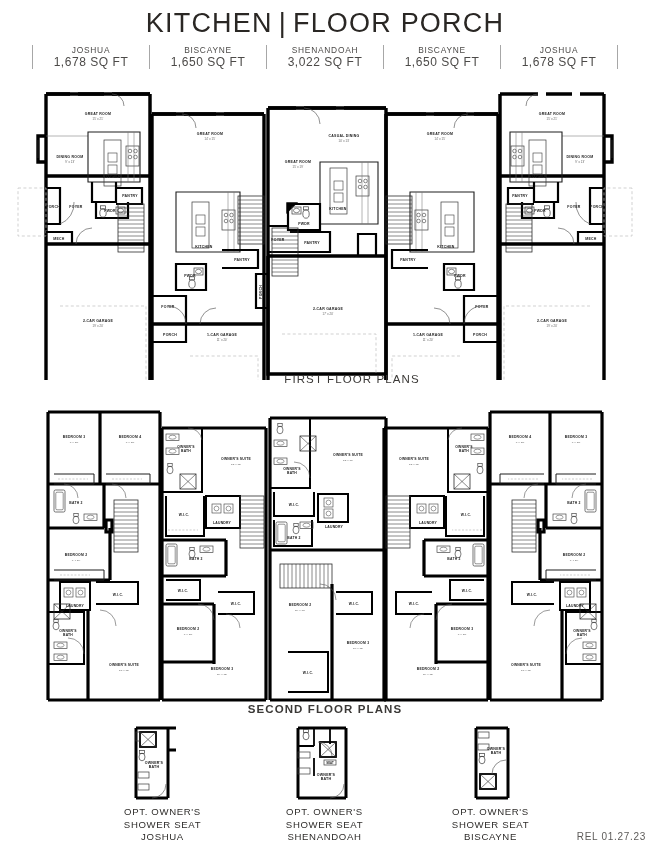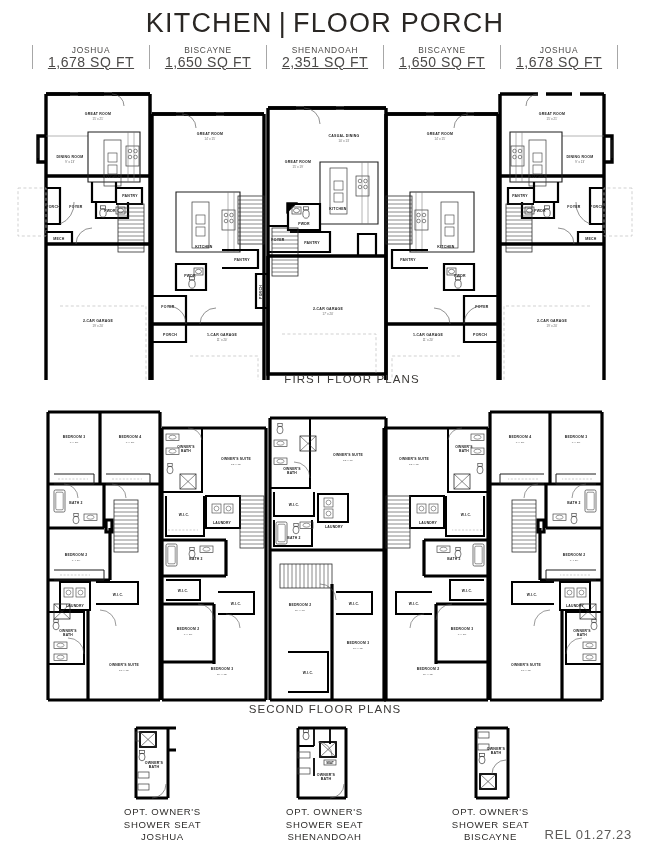--- a/index.html
+++ b/index.html
@@ -14,38 +14,38 @@
   .title{
     position:absolute;left:0;top:8px;width:650px;text-align:center;
     font-size:27px;letter-spacing:1.2px;font-weight:400;color:#2a2724;
   }
   .title .bar{font-weight:300;padding:0 6px;}
 
   .legend{position:absolute;left:32px;top:44px;width:586px;height:26px;display:flex;}
   .legend .tick{width:1px;background:#a7a7a7;align-self:stretch;margin-top:1px;margin-bottom:1px;flex:0 0 1px;}
   .legend .cell{flex:1 1 0;text-align:center;line-height:11.5px;padding-top:1px;}
   .legend .cell .nm{font-size:8.4px;letter-spacing:.75px;color:#4c4a48;}
-  .legend .cell .sf{font-size:14px;letter-spacing:.55px;color:#4c4a48;text-decoration:underline;}
+  .legend .cell .sf{font-size:12px;letter-spacing:.55px;color:#4c4a48;}
 
   
   .plan{position:absolute;left:0;}
   .plan svg{display:block;}
 
   .sectionlbl{
     position:absolute;width:650px;left:0;text-align:center;
     font-size:11.5px;letter-spacing:1.1px;color:#3b3937;
   }
 
   
   .optrow{position:absolute;left:0;top:716px;width:650px;height:140px;}
   .opt{position:absolute;text-align:center;}
   .opt .cap{font-size:9.6px;line-height:12.6px;letter-spacing:.65px;color:#2f2d2b;margin-top:0;}
 
   .relnote{
-    position:absolute;right:18px;bottom:14px;font-size:13px;
+    position:absolute;right:4px;bottom:14px;font-size:10px;
     letter-spacing:.7px;color:#5d5b59;
   }
 </style>
 </head>
 <body>
 
 <div id="sheet">
 
   <div class="title">
     <span>KITCHEN</span><span class="bar">|</span><span>FLOOR PORCH</span>
@@ -58,21 +58,21 @@
       <div class="sf">1,678 SQ FT</div>
     </div>
     <div class="tick"></div>
     <div class="cell">
       <div class="nm">BISCAYNE</div>
       <div class="sf">1,650 SQ FT</div>
     </div>
     <div class="tick"></div>
     <div class="cell">
       <div class="nm">SHENANDOAH</div>
-      <div class="sf">2,351 SQ FT</div>
+      <div class="sf">3,022 SQ FT</div>
     </div>
     <div class="tick"></div>
     <div class="cell">
       <div class="nm">BISCAYNE</div>
       <div class="sf">1,650 SQ FT</div>
     </div>
     <div class="tick"></div>
     <div class="cell">
       <div class="nm">JOSHUA</div>
       <div class="sf">1,678 SQ FT</div>
@@ -635,21 +635,21 @@
       <text class="srm" x="575" y="203">LAUNDRY</text>
       <text class="srm" x="532" y="192">W.I.C.</text>
       <text class="srm" x="582" y="228">OWNER'S</text>
       <text class="srm" x="582" y="232">BATH</text>
       <text class="srm" x="526" y="262">OWNER'S SUITE</text>
       <text class="sdm" x="526" y="267">13' x 15'</text>
     </g>
   </svg>
   </div>
 
-  <div class="sectionlbl" style="top:703px;">SECOND FLOOR PLANS</div>
+  <div class="sectionlbl" style="top:703px;font-weight:bold;">SECOND FLOOR PLANS</div>
 
   <div class="optrow">
 
     <div class="opt" style="left:90px;top:8px;width:145px;">
       <svg width="145" height="78" viewBox="0 0 145 78">
         <style>
           .ow{fill:none;stroke:#000;stroke-width:3;}
           .owm{fill:none;stroke:#000;stroke-width:1.8;}
           .ofx{fill:none;stroke:#3a3a3a;stroke-width:.7;}
           .orm{font-family:"Liberation Sans",sans-serif;font-size:3.6px;fill:#1b1b1b;text-anchor:middle;font-weight:700;letter-spacing:.2px;}

